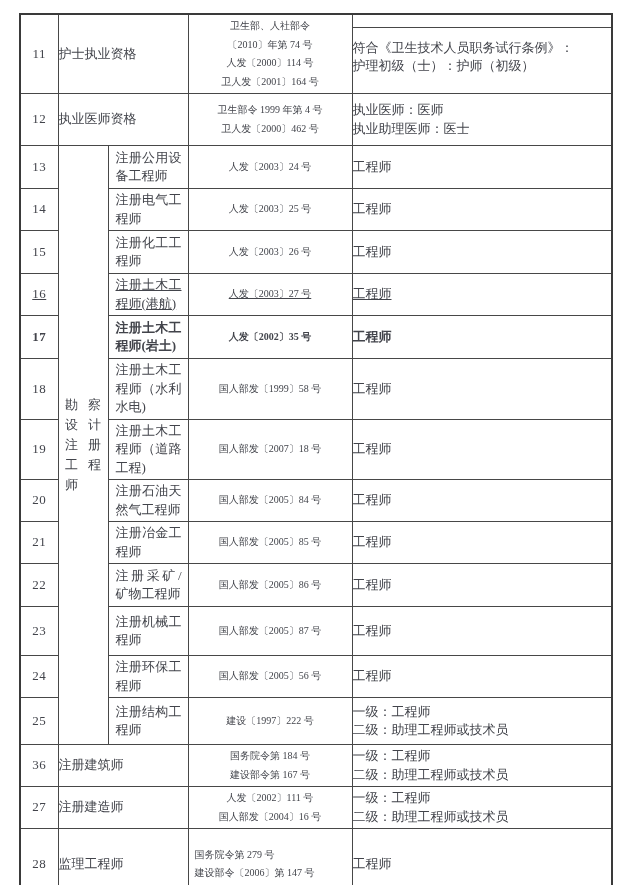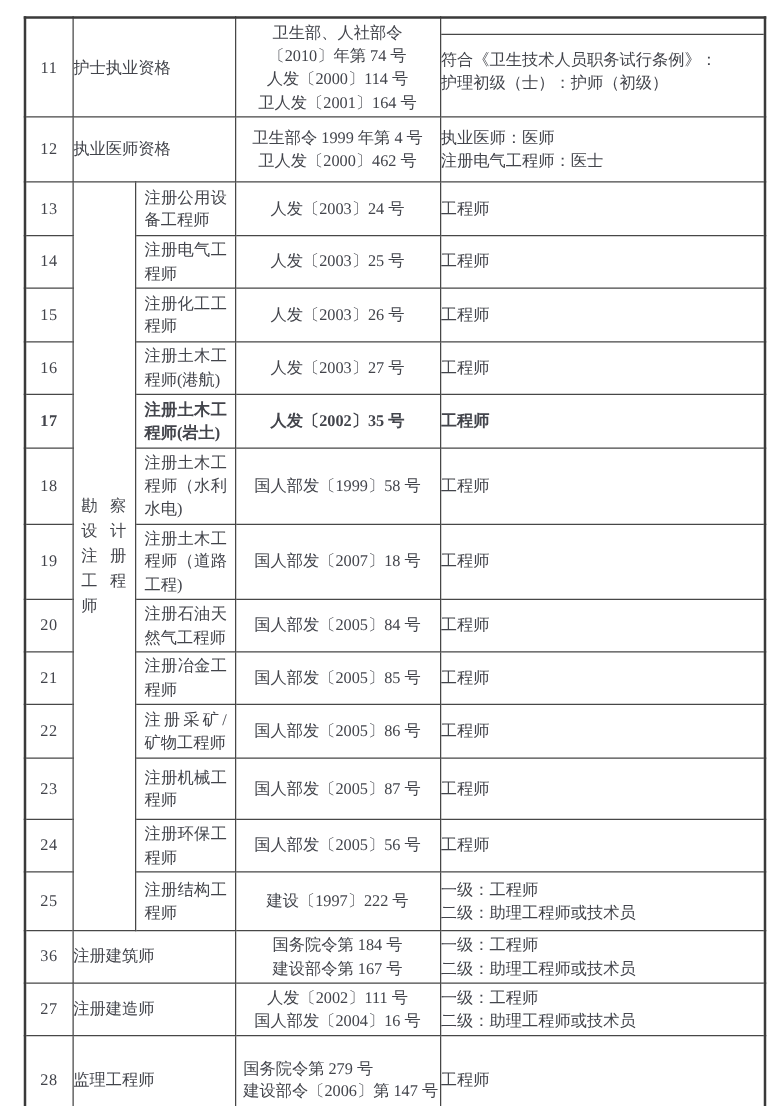--- a/index.html
+++ b/index.html
@@ -49,21 +49,21 @@
   td.cell-category { padding: 0; }
   .vtext {
     width: 36px;
     margin: 0 auto;
     text-align: justify;
     text-justify: inter-character;
     line-height: 20px;
   }
   td.cell-doc { text-align: center; }
   td.cell-doc.align-left { text-align: left; padding-left: 6px; }
-  td.cell-doc .line { white-space: nowrap; font-size: 13px; }
+  td.cell-doc .line { white-space: nowrap; font-size: 10px; }
   td.cell-title { text-align: left; padding-left: 8px; }
   td.cell-title .line { white-space: nowrap; }
   td.cell-title.has-remnant { position: relative; padding-top: 8px; }
   .remnant {
     position: absolute;
     top: 12px;
     left: -1px;
     right: -2px;
     height: 0;
     border-top: 1px solid #474747;
@@ -99,21 +99,21 @@
         </tr>
         <tr style="height: 52px;">
           <td class="cell-no">12</td>
           <td class="cell-name-full" colspan="2">执业医师资格</td>
           <td class="cell-doc">
             <div class="line">卫生部令 1999 年第 4 号</div>
             <div class="line">卫人发〔2000〕462 号</div>
           </td>
           <td class="cell-title">
             <div class="line">执业医师：医师</div>
-            <div class="line">注册电气工程师：医士</div>
+            <div class="line">执业助理医师：医士</div>
           </td>
         </tr>
         <tr style="height: 43px;">
           <td class="cell-no">13</td>
           <td class="cell-category" rowspan="13">
             <div class="vtext">勘察设计注册工程师</div>
           </td>
           <td class="cell-name-sub">
             <div class="name-just">注册公用设备工程师</div>
           </td>
@@ -141,21 +141,21 @@
           <td class="cell-name-sub">
             <div class="name-just">注册化工工程师</div>
           </td>
           <td class="cell-doc">
             <div class="line">人发〔2003〕26 号</div>
           </td>
           <td class="cell-title">
             <div class="line">工程师</div>
           </td>
         </tr>
-        <tr style="height: 42px;">
+        <tr style="height: 42px; text-decoration: underline;">
           <td class="cell-no">16</td>
           <td class="cell-name-sub">
             <div class="name-just">注册土木工程师(港航)</div>
           </td>
           <td class="cell-doc">
             <div class="line">人发〔2003〕27 号</div>
           </td>
           <td class="cell-title">
             <div class="line">工程师</div>
           </td>

